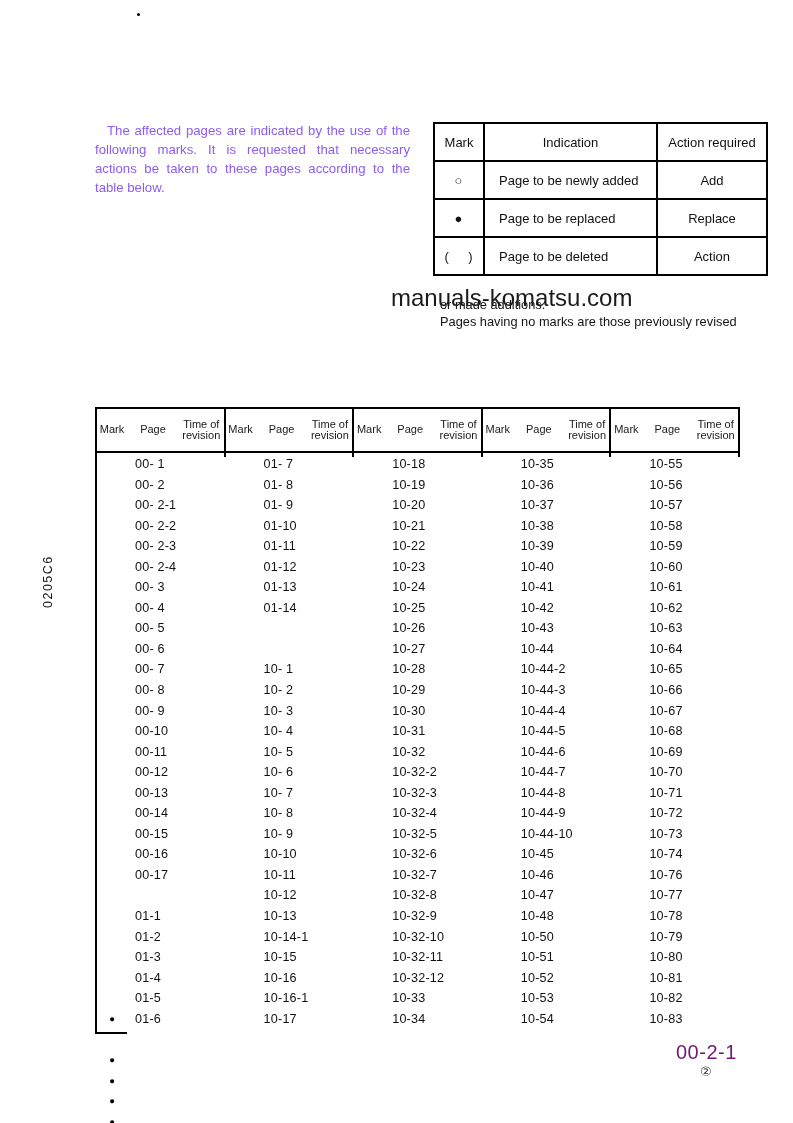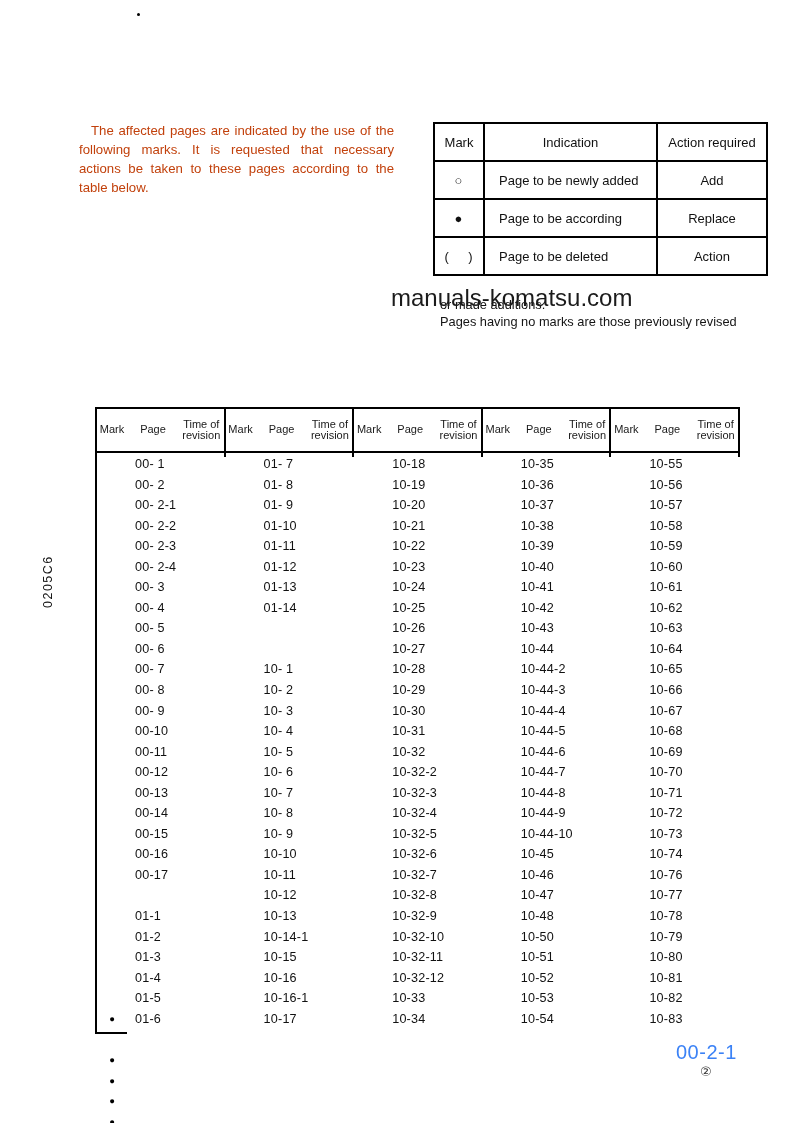--- a/index.html
+++ b/index.html
@@ -8,23 +8,23 @@
     width:793px;height:1123px;
     background:#ffffff;
     font-family:"Liberation Sans","DejaVu Sans",sans-serif;
     color:#111;
     overflow:hidden;
   }
   .speck{position:absolute;left:137px;top:13px;width:3px;height:3px;background:#000;border-radius:50%;}
 
   
   .intro{
-    position:absolute;left:79px;top:121px;width:315px;
+    position:absolute;left:95px;top:121px;width:315px;
     font-size:13.2px;line-height:19px;text-align:justify;
-    color:#c2410c;
+    color:#8b5cf6;
   }
   .intro .indent{display:inline-block;width:12px;}
 
   
   .marks-table{
     position:absolute;left:433px;top:122px;
     border-collapse:collapse;
     font-size:13px;color:#111;
   }
   .marks-table td,.marks-table th{
@@ -86,21 +86,21 @@
   .side-label{
     position:absolute;left:41px;top:608px;
     transform:rotate(-90deg);transform-origin:left top;
     font-size:12.5px;letter-spacing:1.5px;color:#111;
     white-space:nowrap;
   }
 
   
   .footer-page{
     position:absolute;left:676px;top:1041px;
-    font-size:20px;color:#3b82f6;letter-spacing:0.5px;
+    font-size:20px;color:#701a75;letter-spacing:0.5px;
   }
   .footer-rev{
     position:absolute;left:700px;top:1064px;
     font-size:13px;color:#333;
   }
 </style>
 </head>
 <body>
 
 <div class="page">
@@ -116,21 +116,21 @@
       <th class="c-ind">Indication</th>
       <th class="c-act">Action required</th>
     </tr>
     <tr>
       <td class="c-mark"><span class="glyph">○</span></td>
       <td class="c-ind">Page to be newly added</td>
       <td class="c-act">Add</td>
     </tr>
     <tr>
       <td class="c-mark"><span class="glyph">●</span></td>
-      <td class="c-ind">Page to be according</td>
+      <td class="c-ind">Page to be replaced</td>
       <td class="c-act">Replace</td>
     </tr>
     <tr>
       <td class="c-mark"><span class="glyph">(&nbsp;&nbsp;&nbsp;&nbsp;)</span></td>
       <td class="c-ind">Page to be deleted</td>
       <td class="c-act">Action</td>
     </tr>
   </tbody>
     </table>
 

